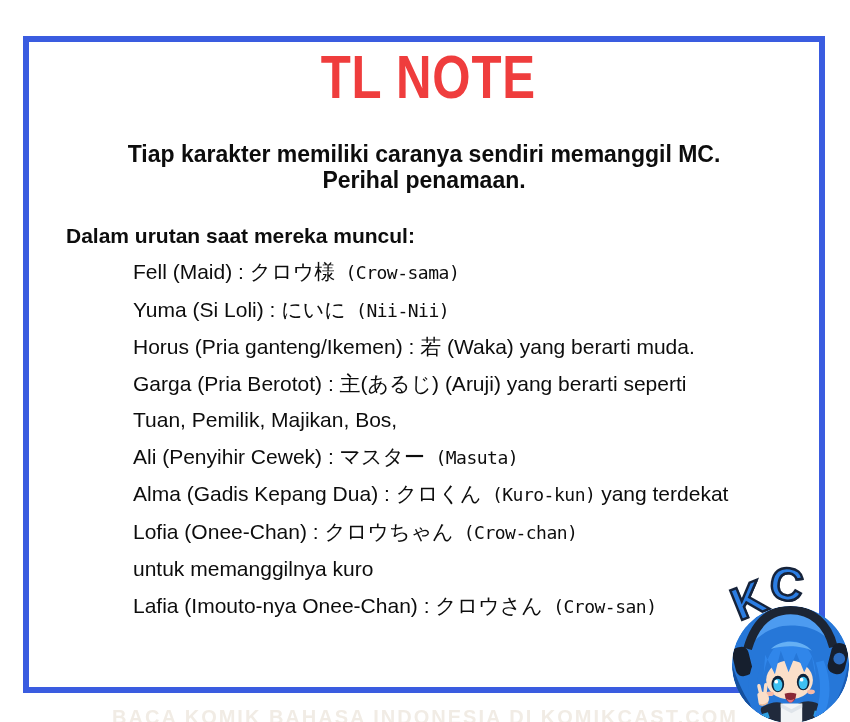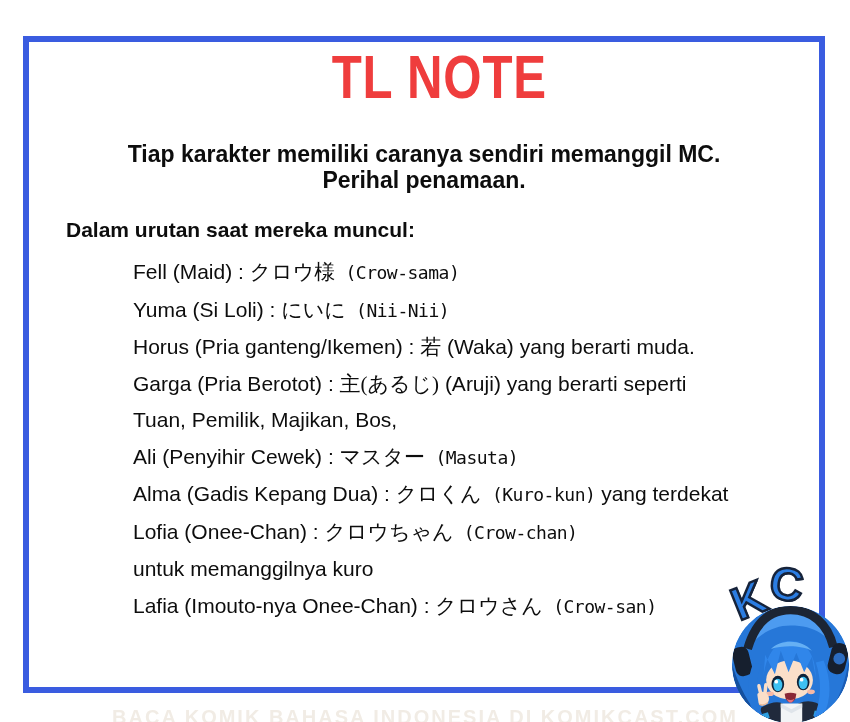--- a/index.html
+++ b/index.html
@@ -15,21 +15,21 @@
   .frame {
     position: absolute;
     left: 23px; top: 36px;
     width: 790px; height: 645px;
     border: 6px solid #3a5ce0;
     background: transparent;
   }
 
   .title {
     position: absolute;
-    top: 6px; left: 15px; width: 100%;
+    top: 6px; left: 4px; width: 100%;
     text-align: center;
     font-size: 60px;
     font-weight: bold;
     line-height: 60px;
     color: #ef3d3d;
     letter-spacing: 1px;
   }
   .title .squeeze {
     display: inline-block;
     transform: scaleX(0.82) scaleY(1.02);
@@ -40,35 +40,35 @@
     position: absolute;
     top: 99px; left: 0; width: 100%;
     text-align: center;
     font-size: 23px;
     font-weight: bold;
     line-height: 26px;
   }
 
   .list-heading {
     position: absolute;
-    top: 176px; left: 37px;
+    top: 182px; left: 37px;
     font-size: 21px;
     font-weight: bold;
     line-height: 24px;
   }
 
   .entries {
     position: absolute;
     top: 212px; left: 104px;
     width: 670px;
     font-size: 21px;
   }
   .entry { line-height: 36.5px; white-space: nowrap; }
   .seg-latin  { font-family: "Liberation Sans", sans-serif; }
-  .seg-jp     { font-family: Liberation Serif, serif; margin-top: 22px; }
+  .seg-jp     { font-family: Liberation Sans, sans-serif; margin-top: 22px; }
   .seg-gothic { font-family: "DejaVu Sans Mono", monospace; font-size: 18px; letter-spacing: -0.5px; }
 
   .watermark {
     position: absolute;
     top: 706px; left: 0; width: 100%;
     text-align: center;
     font-size: 20px;
     font-weight: bold;
     letter-spacing: 2px;
     color: #f1ece5;

